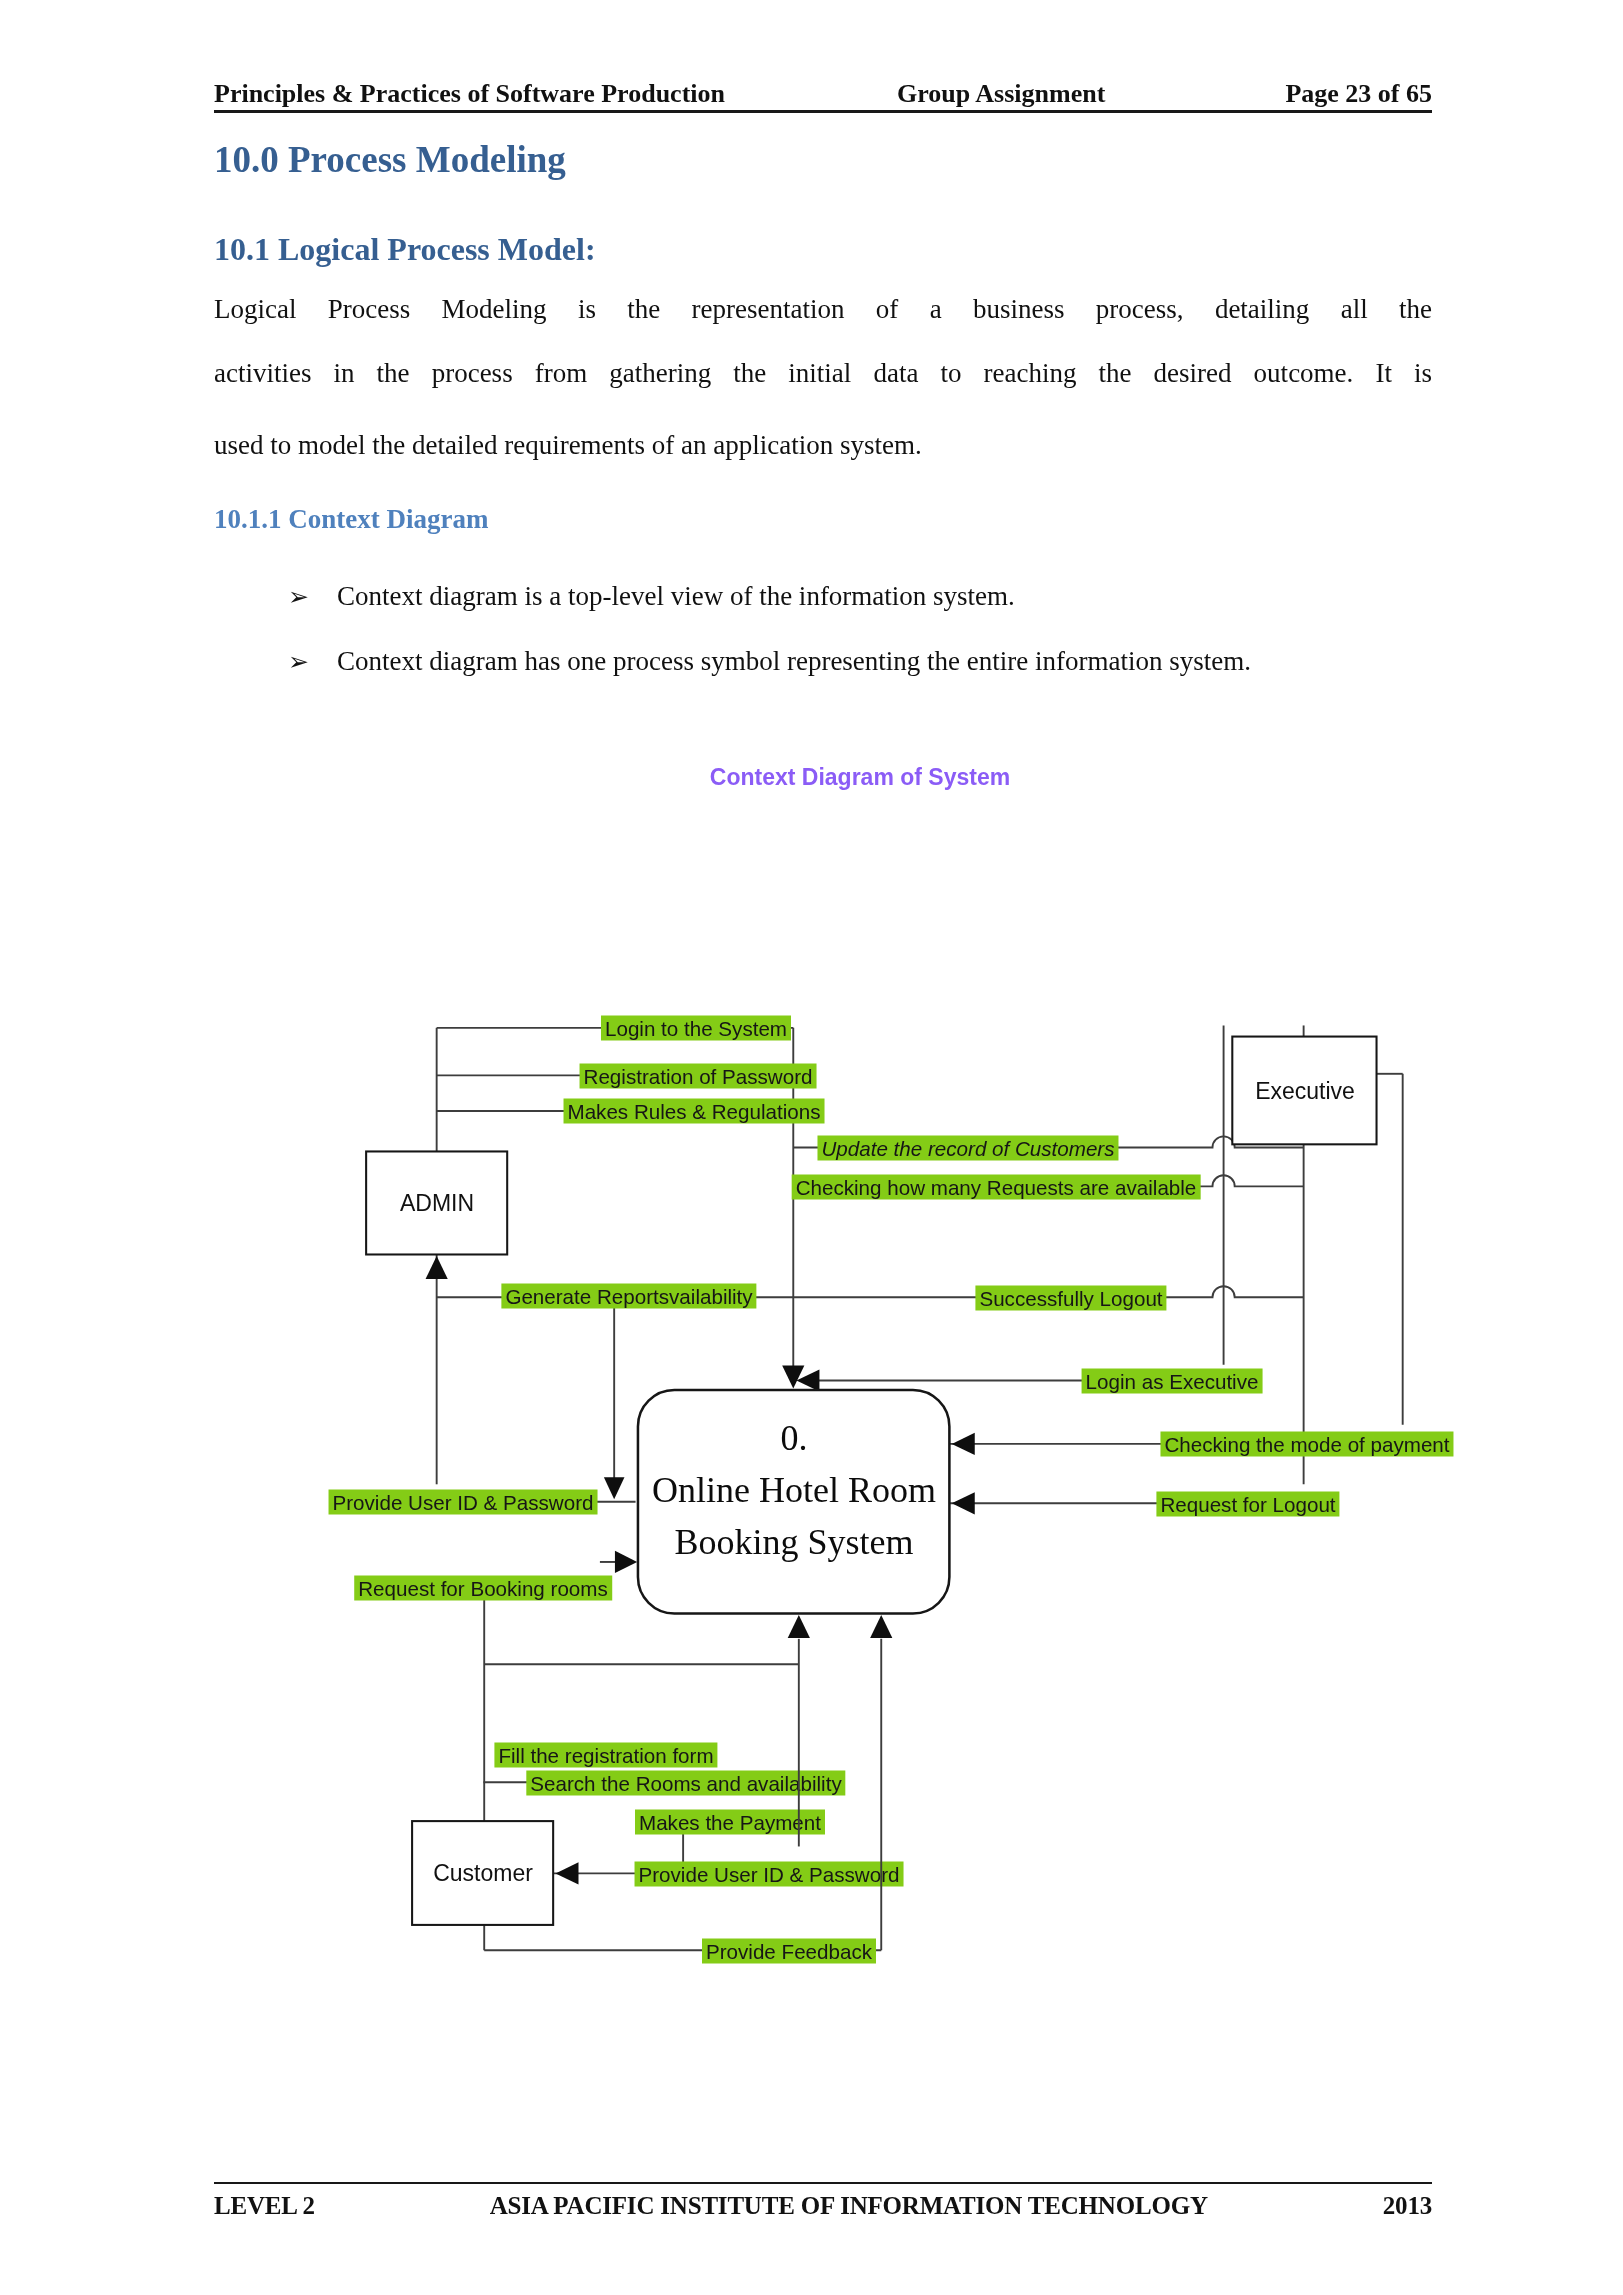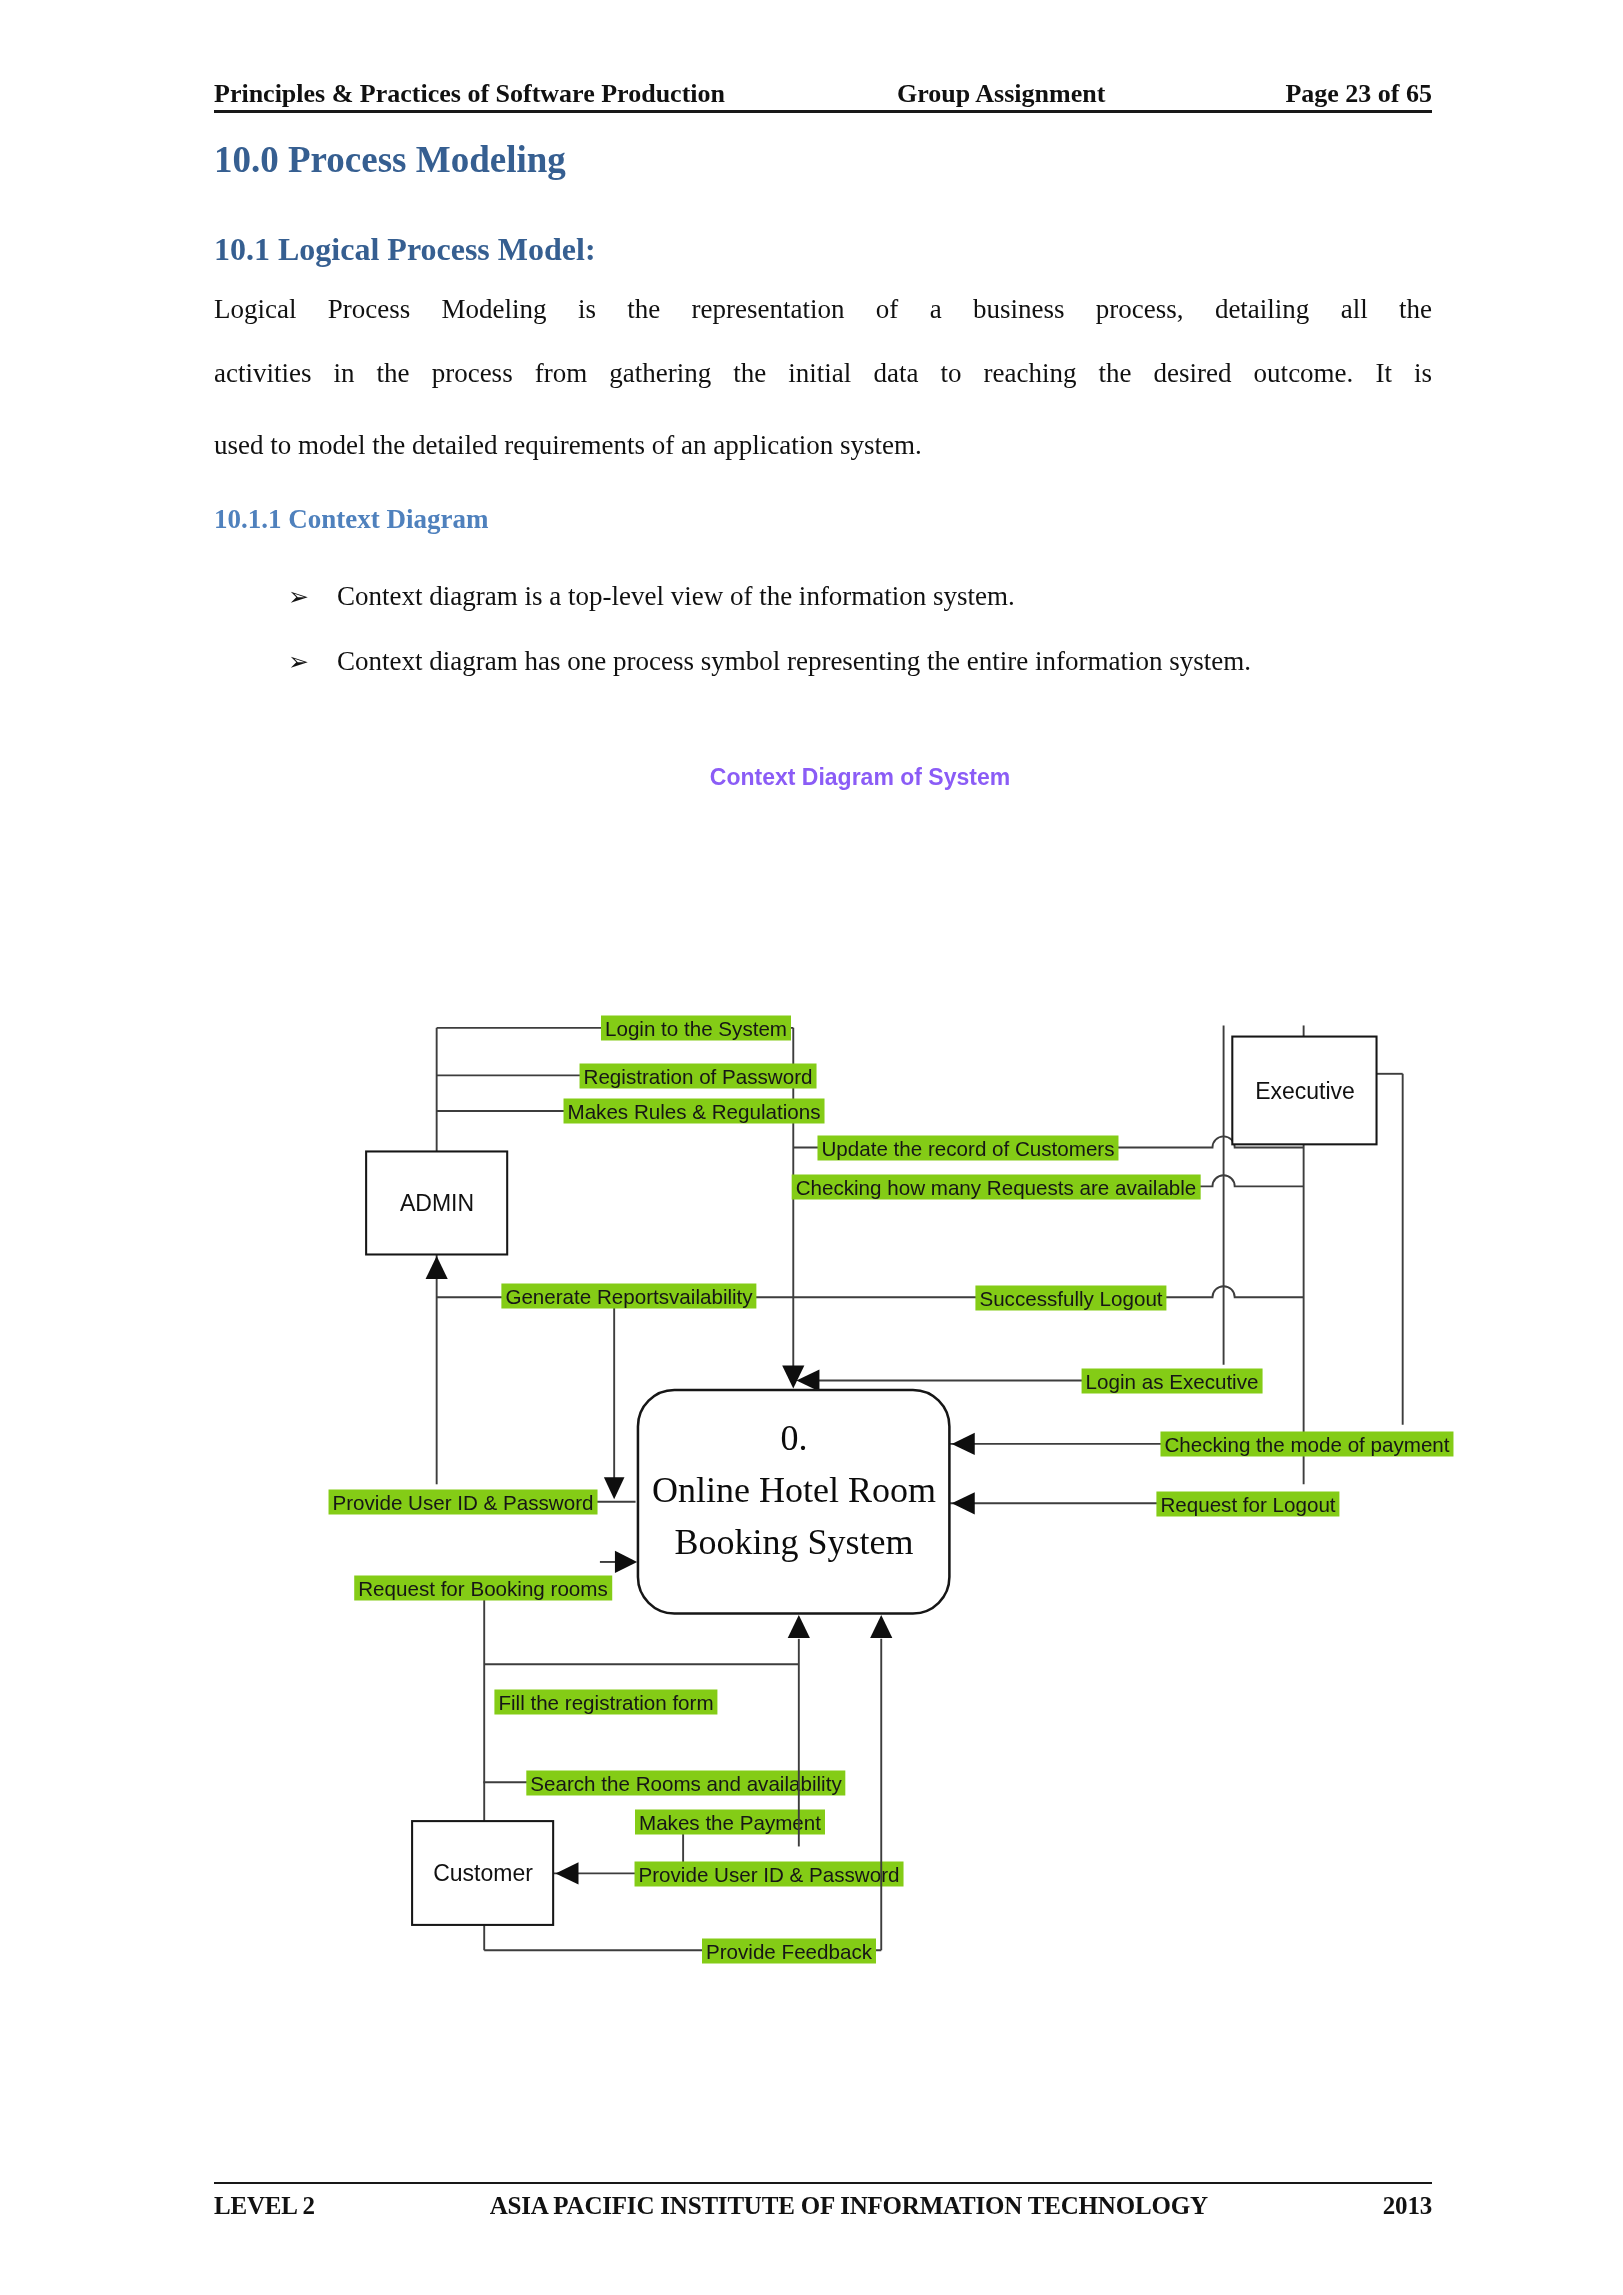--- a/index.html
+++ b/index.html
@@ -133,30 +133,30 @@
       <rect x="1555" y="1308" width="182" height="136"></rect>
       <rect x="520" y="2298" width="178" height="131"></rect>
       <rect x="805" y="1754" width="393" height="282" rx="46" stroke-width="3.2"></rect>
     </g>
   </svg>
 
   <div>
     <div class="flow-label" style="left:696px;top:1028px;">Login to the System</div>
     <div class="flow-label" style="left:698px;top:1076px;">Registration of Password</div>
     <div class="flow-label" style="left:694px;top:1111px;">Makes Rules &amp; Regulations</div>
-    <div class="flow-label" style="left:968px;top:1148px;">Update the record of Customers</div>
+    <div class="flow-label" style="left:968px;top:1148px;font-style:italic;">Update the record of Customers</div>
     <div class="flow-label" style="left:996px;top:1187px;">Checking how many Requests are available</div>
     <div class="flow-label" style="left:629px;top:1296px;">Generate Reportsvailability</div>
     <div class="flow-label" style="left:1071px;top:1298px;">Successfully Logout</div>
     <div class="flow-label" style="left:1172px;top:1381px;">Login as Executive</div>
     <div class="flow-label" style="left:1307px;top:1444px;">Checking the mode of payment</div>
     <div class="flow-label" style="left:1248px;top:1504px;">Request for Logout</div>
     <div class="flow-label" style="left:463px;top:1502px;">Provide User ID &amp; Password</div>
     <div class="flow-label" style="left:483px;top:1588px;">Request for Booking rooms</div>
-    <div class="flow-label" style="left:606px;top:1702px;">Fill the registration form</div>
+    <div class="flow-label" style="left:606px;top:1755px;">Fill the registration form</div>
     <div class="flow-label" style="left:686px;top:1783px;">Search the Rooms and availability</div>
     <div class="flow-label" style="left:730px;top:1822px;">Makes the Payment</div>
     <div class="flow-label" style="left:769px;top:1874px;">Provide User ID &amp; Password</div>
     <div class="flow-label" style="left:789px;top:1951px;">Provide Feedback</div>
   </div>
 
   <div class="entity-label" style="left:437px;top:1203px;">ADMIN</div>
   <div class="entity-label" style="left:1305px;top:1091px;">Executive</div>
   <div class="entity-label" style="left:483px;top:1873px;">Customer</div>
   <div class="process-text">

